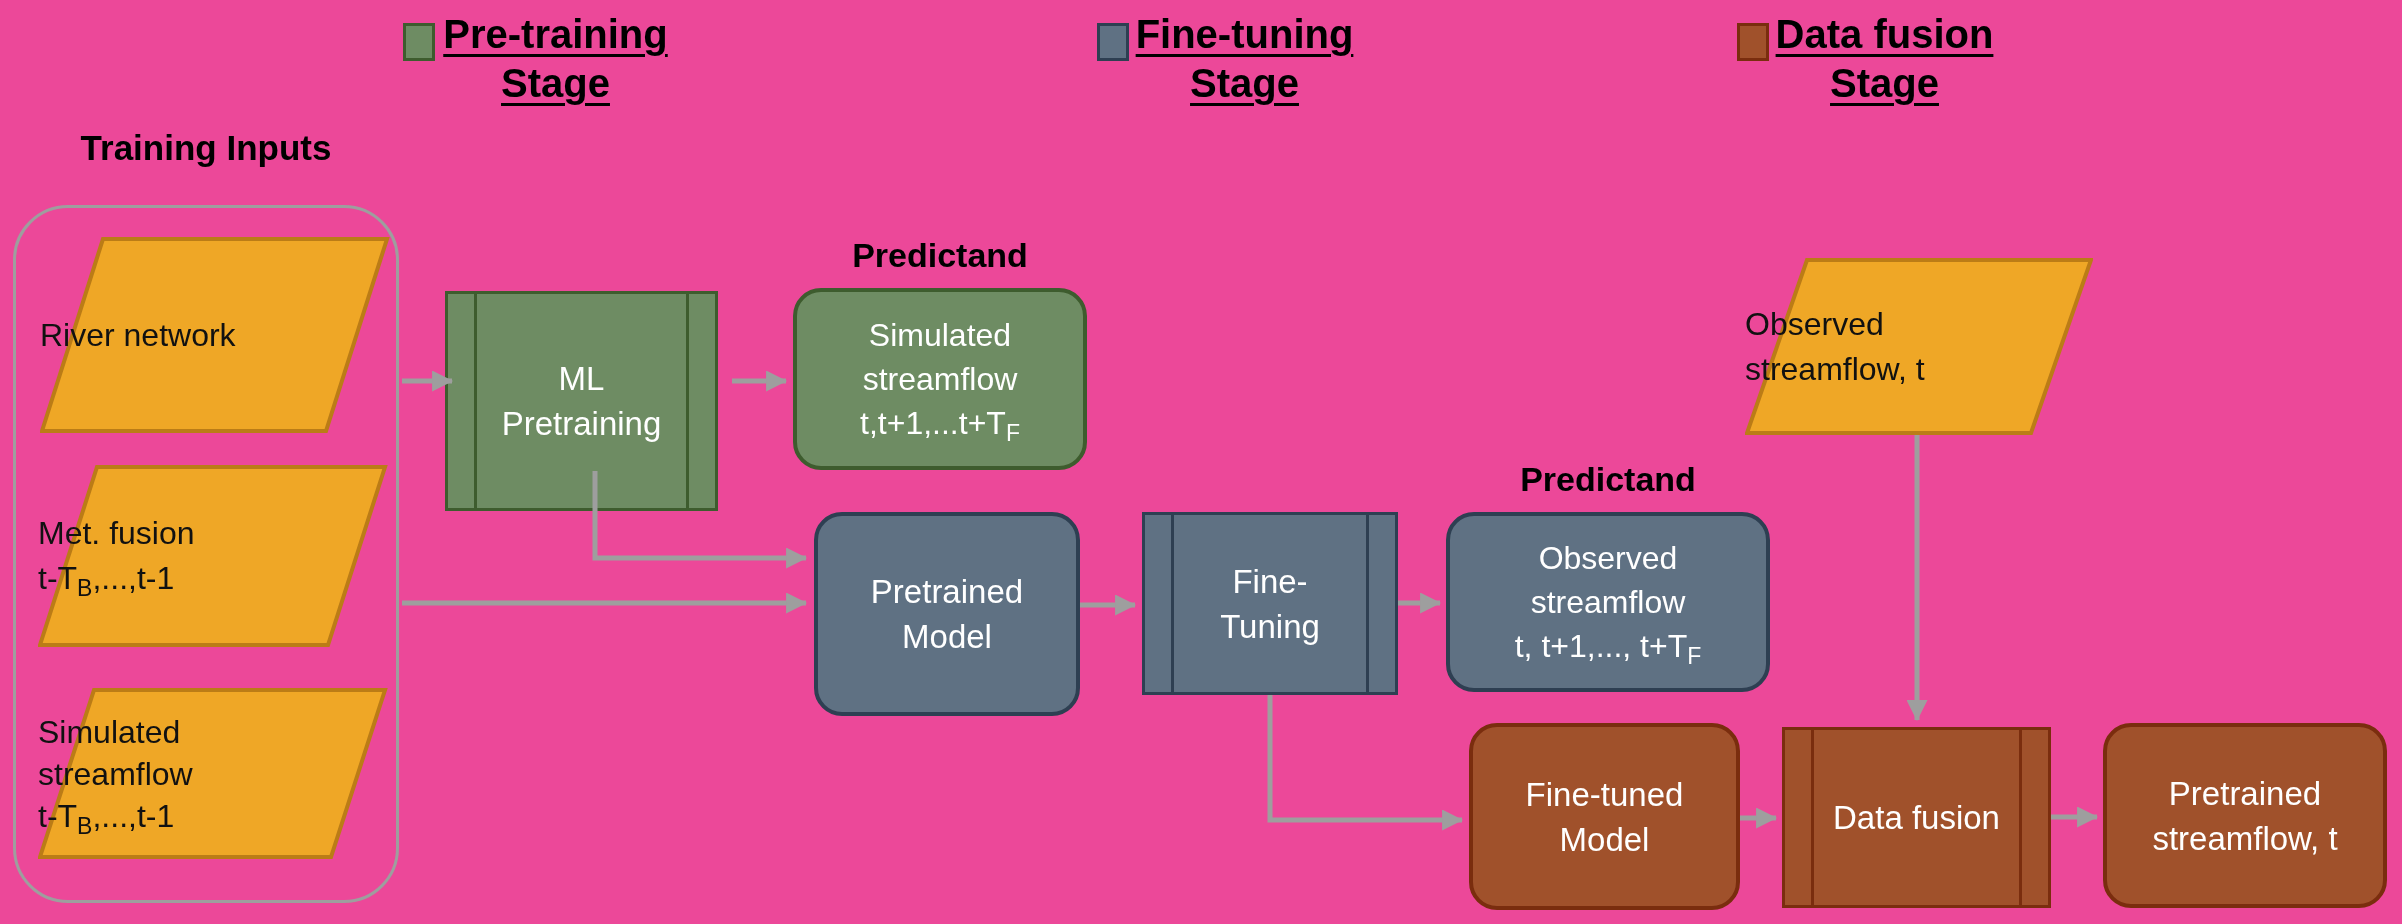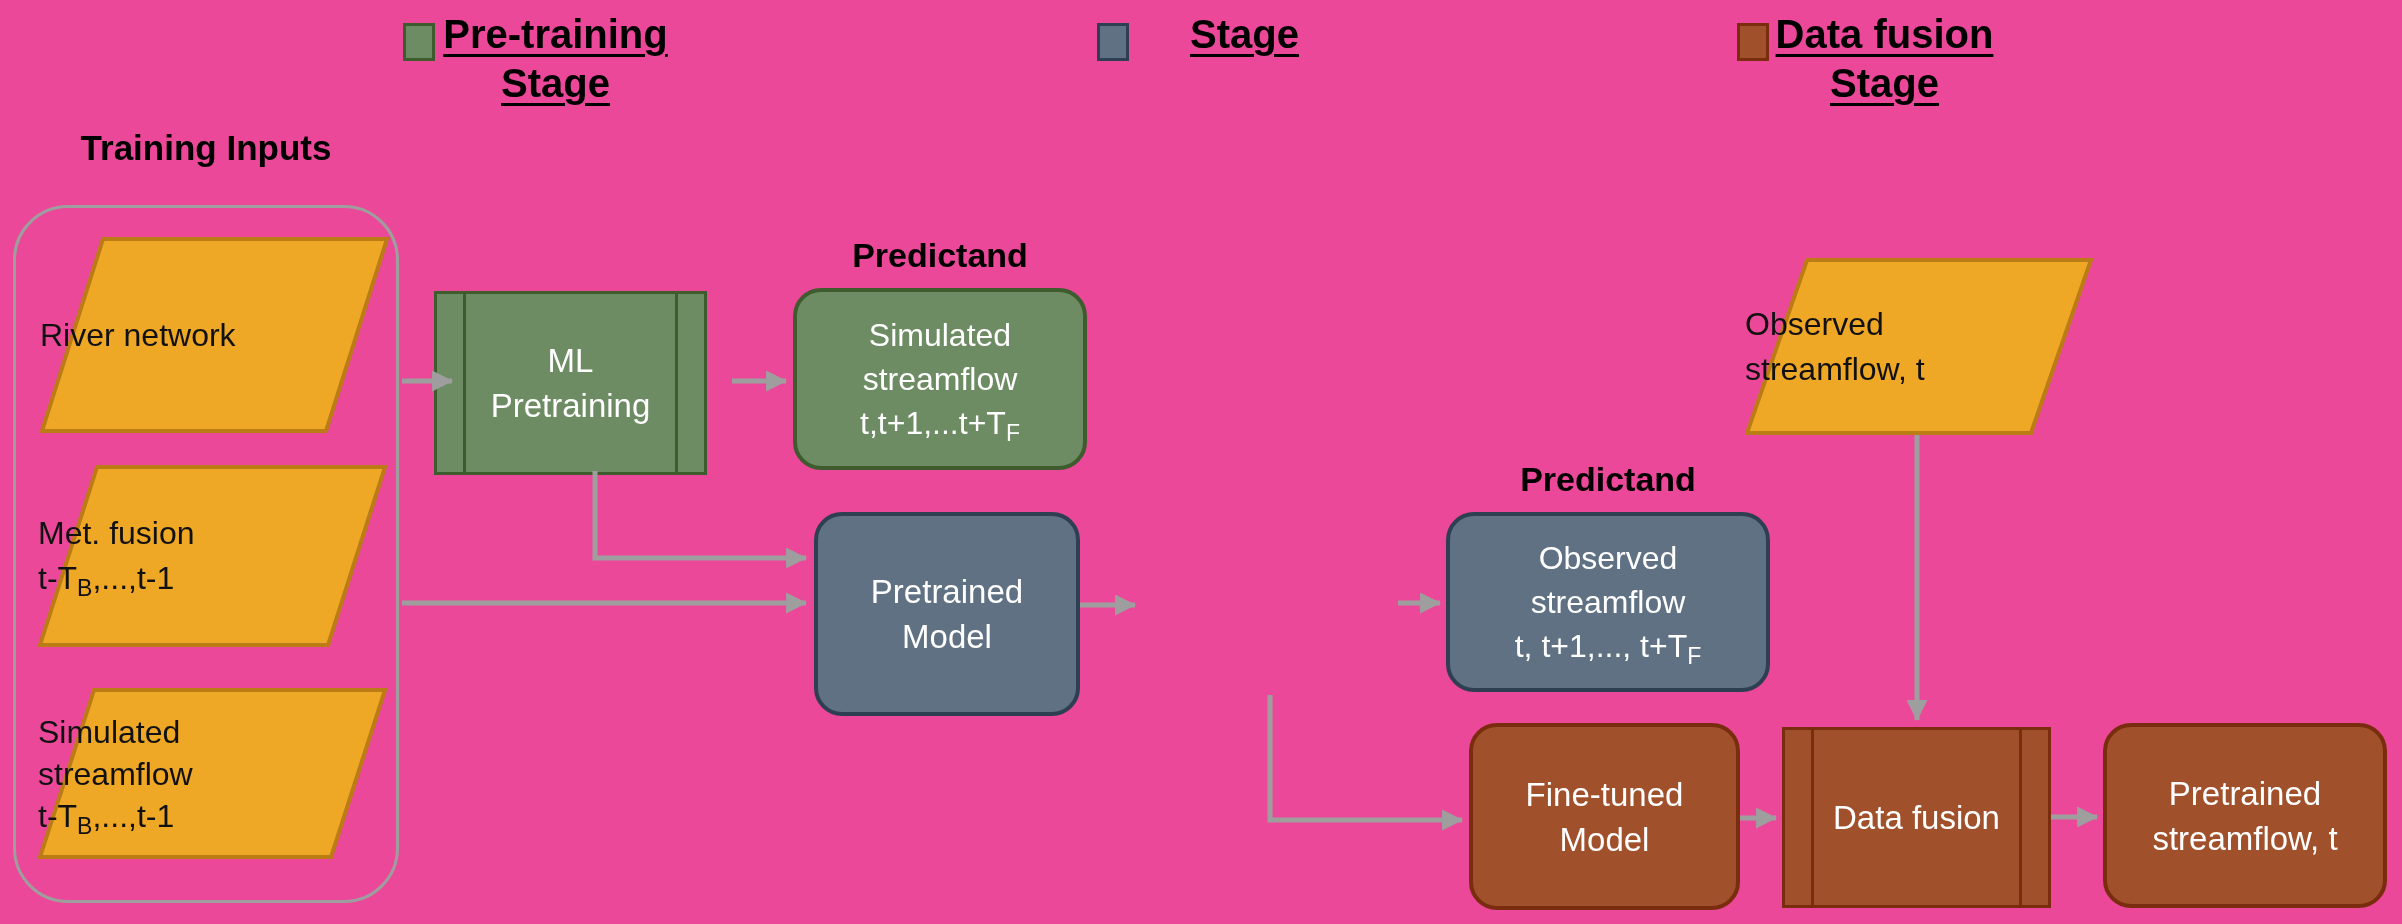--- a/index.html
+++ b/index.html
@@ -71,20 +71,21 @@
 <div class="canvas">
 
   <div class="swatch green abs" style="left:403px;top:23px;"></div>
   <div class="legend-label" style="left:433px;top:10px;width:245px;">
     <div>Pre-training</div>
     <div>Stage</div>
   </div>
 
   <div class="swatch blue abs" style="left:1097px;top:23px;"></div>
   <div class="legend-label" style="left:1127px;top:10px;width:235px;">
+    <div>Fine-tuning</div>
     <div>Stage</div>
   </div>
 
   <div class="swatch brown abs" style="left:1737px;top:23px;"></div>
   <div class="legend-label" style="left:1767px;top:10px;width:235px;">
     <div>Data fusion</div>
     <div>Stage</div>
   </div>
 
   <div class="section-title" style="left:13px;top:128px;width:386px;text-align:center;">Training Inputs</div>
@@ -114,21 +115,21 @@
     <svg viewBox="0 0 350 171">
       <polygon points="56,2 347,2 293,169 2,169" fill="#EFA726" stroke="#BB7C16" stroke-width="4"></polygon>
     </svg>
     <div class="ptext" style="line-height:42px;">
       <div>Simulated</div>
       <div>streamflow</div>
       <div><span>t-T</span><sub>B</sub><span>,...,t-1</span></div>
     </div>
   </div>
 
-  <div class="process green" style="left:434px;top:291px;width:273px;height:184px;">
+  <div class="process green" style="left:445px;top:291px;width:273px;height:220px;">
     <span class="bar l"></span>
     <span class="bar r"></span>
     <div class="wtext">
       <div>ML</div>
       <div>Pretraining</div>
     </div>
   </div>
 
   <div class="predictand" style="left:793px;top:236px;width:294px;">Predictand</div>
 
@@ -140,20 +141,28 @@
     </div>
   </div>
 
   <div class="rbox blue" style="left:814px;top:512px;width:266px;height:204px;">
     <div class="wtext">
       <div>Pretrained</div>
       <div>Model</div>
     </div>
   </div>
 
+  <div class="process blue" style="left:1142px;top:512px;width:256px;height:183px;">
+    <span class="bar l"></span>
+    <span class="bar r"></span>
+    <div class="wtext">
+      <div>Fine-</div>
+      <div>Tuning</div>
+    </div>
+  </div>
 
   <div class="predictand" style="left:1446px;top:460px;width:324px;">Predictand</div>
 
   <div class="rbox blue" style="left:1446px;top:512px;width:324px;height:180px;">
     <div class="wtext small">
       <div>Observed</div>
       <div>streamflow</div>
       <div><span>t, t+1,..., t+T</span><sub>F</sub><span></span></div>
     </div>
   </div>

